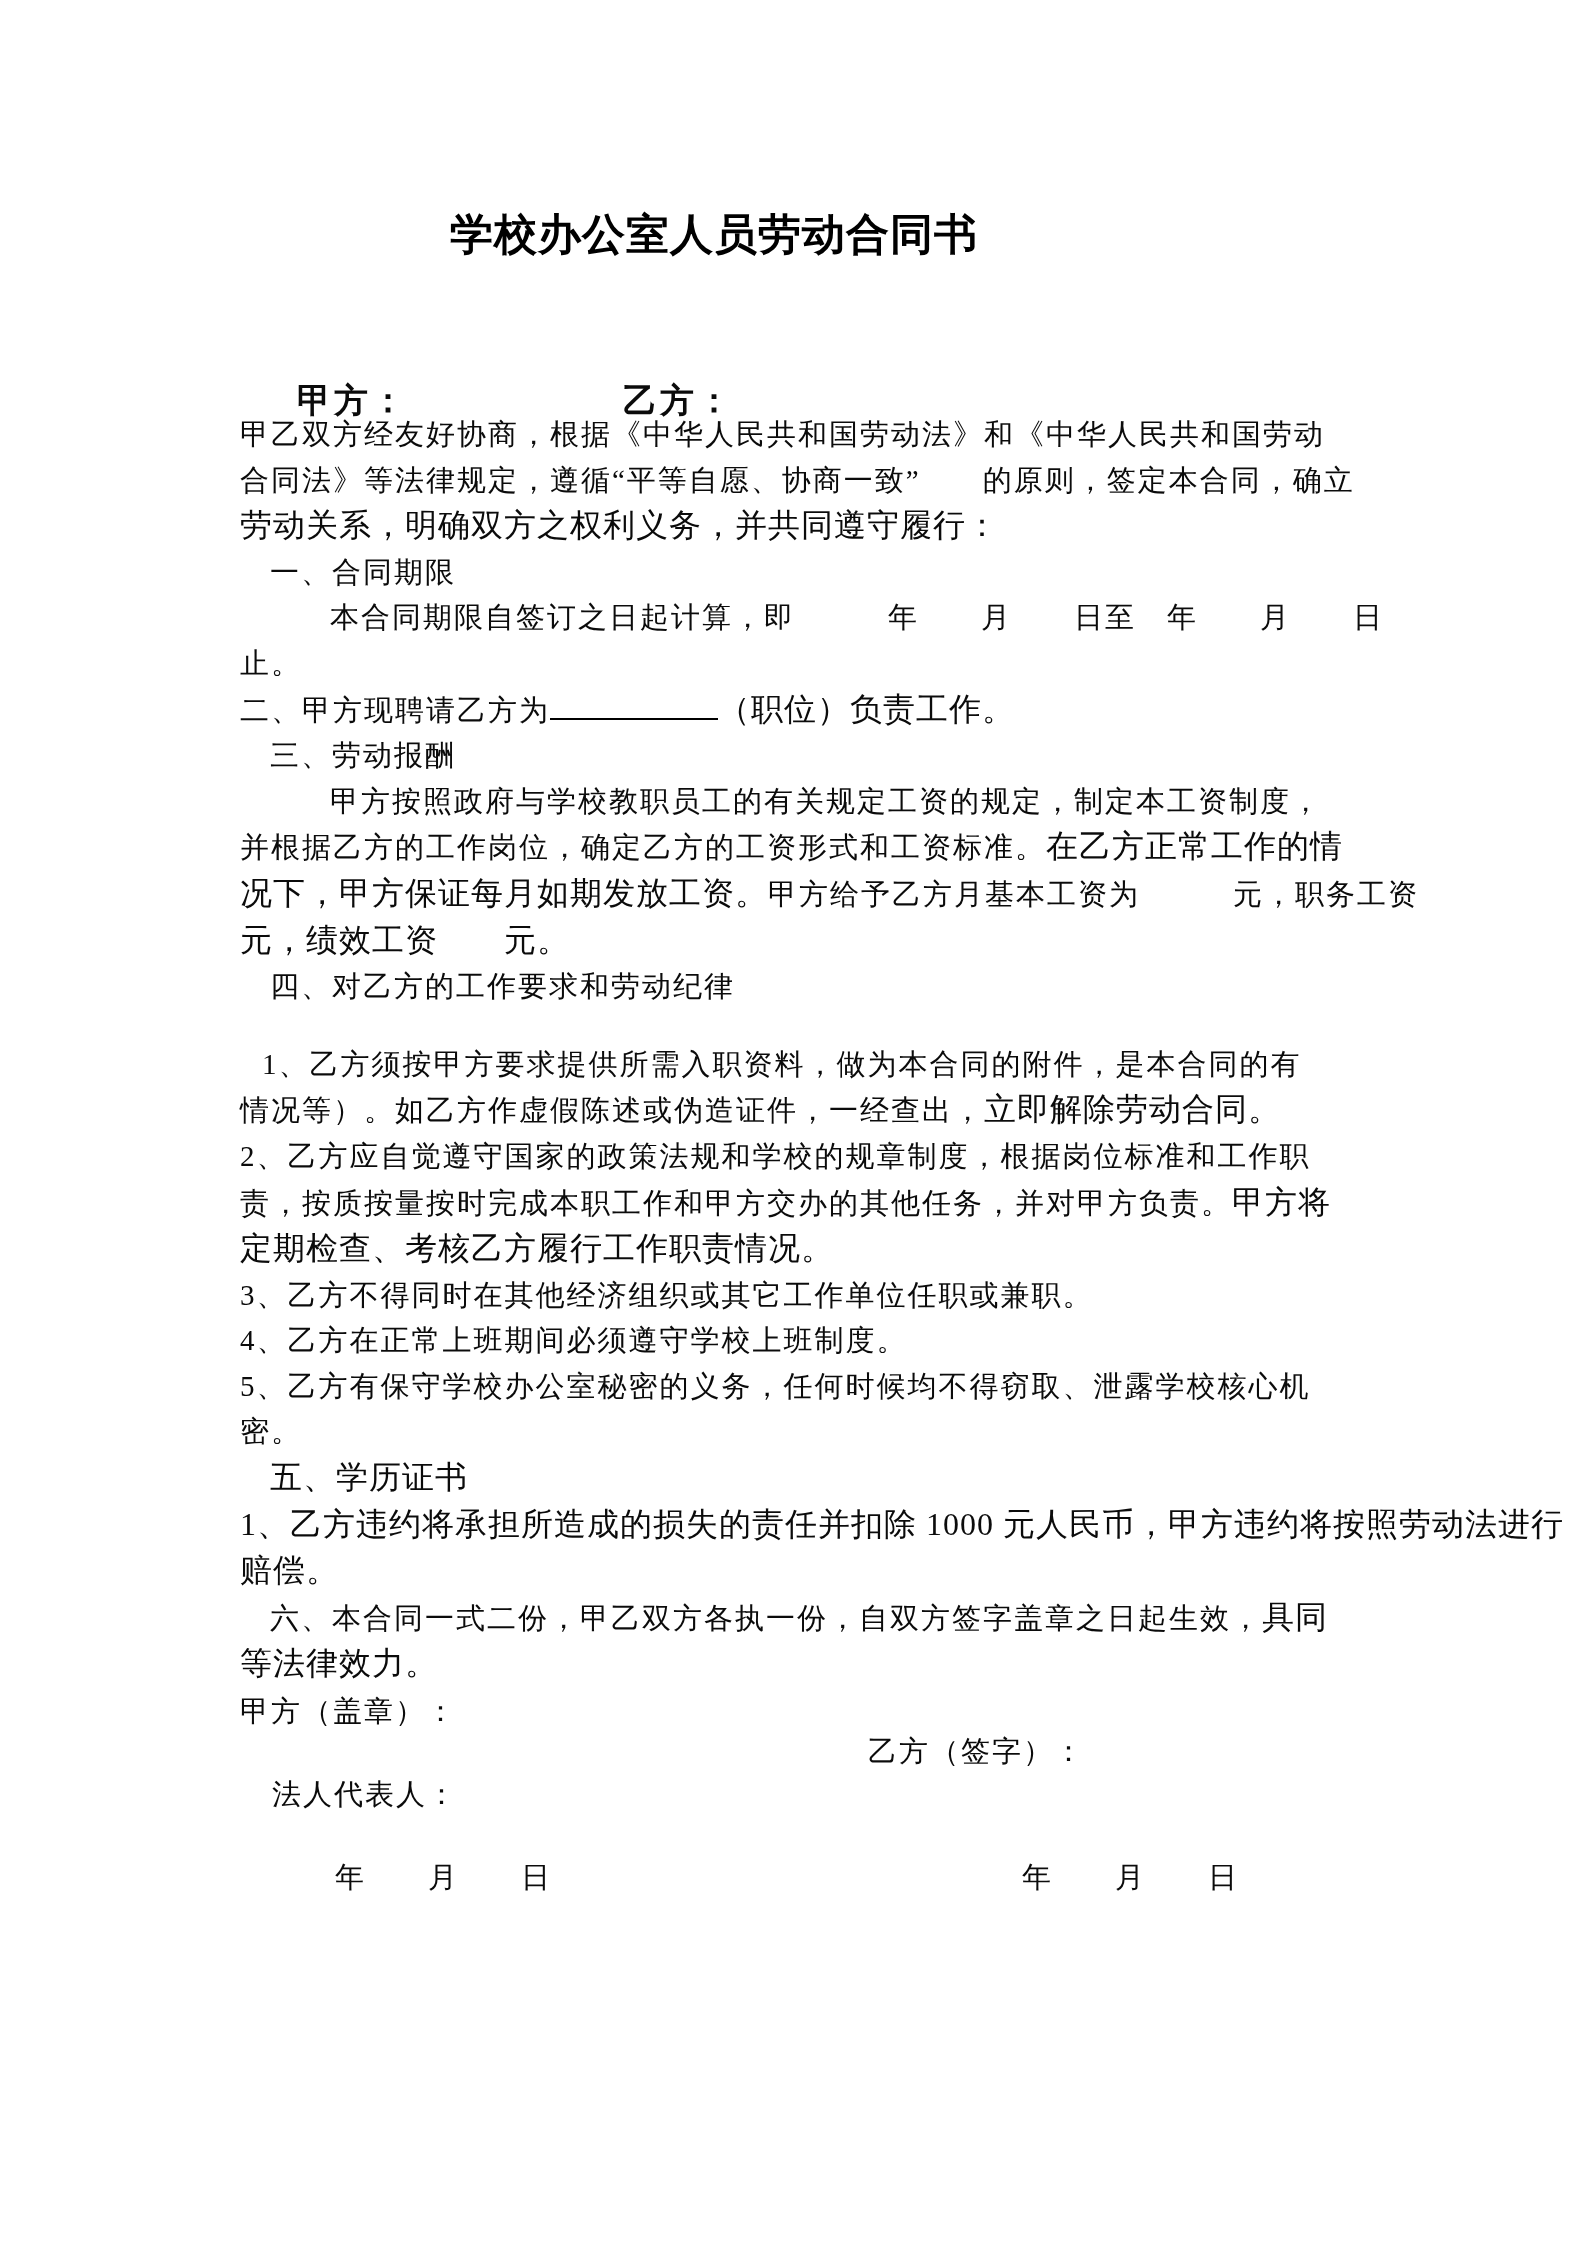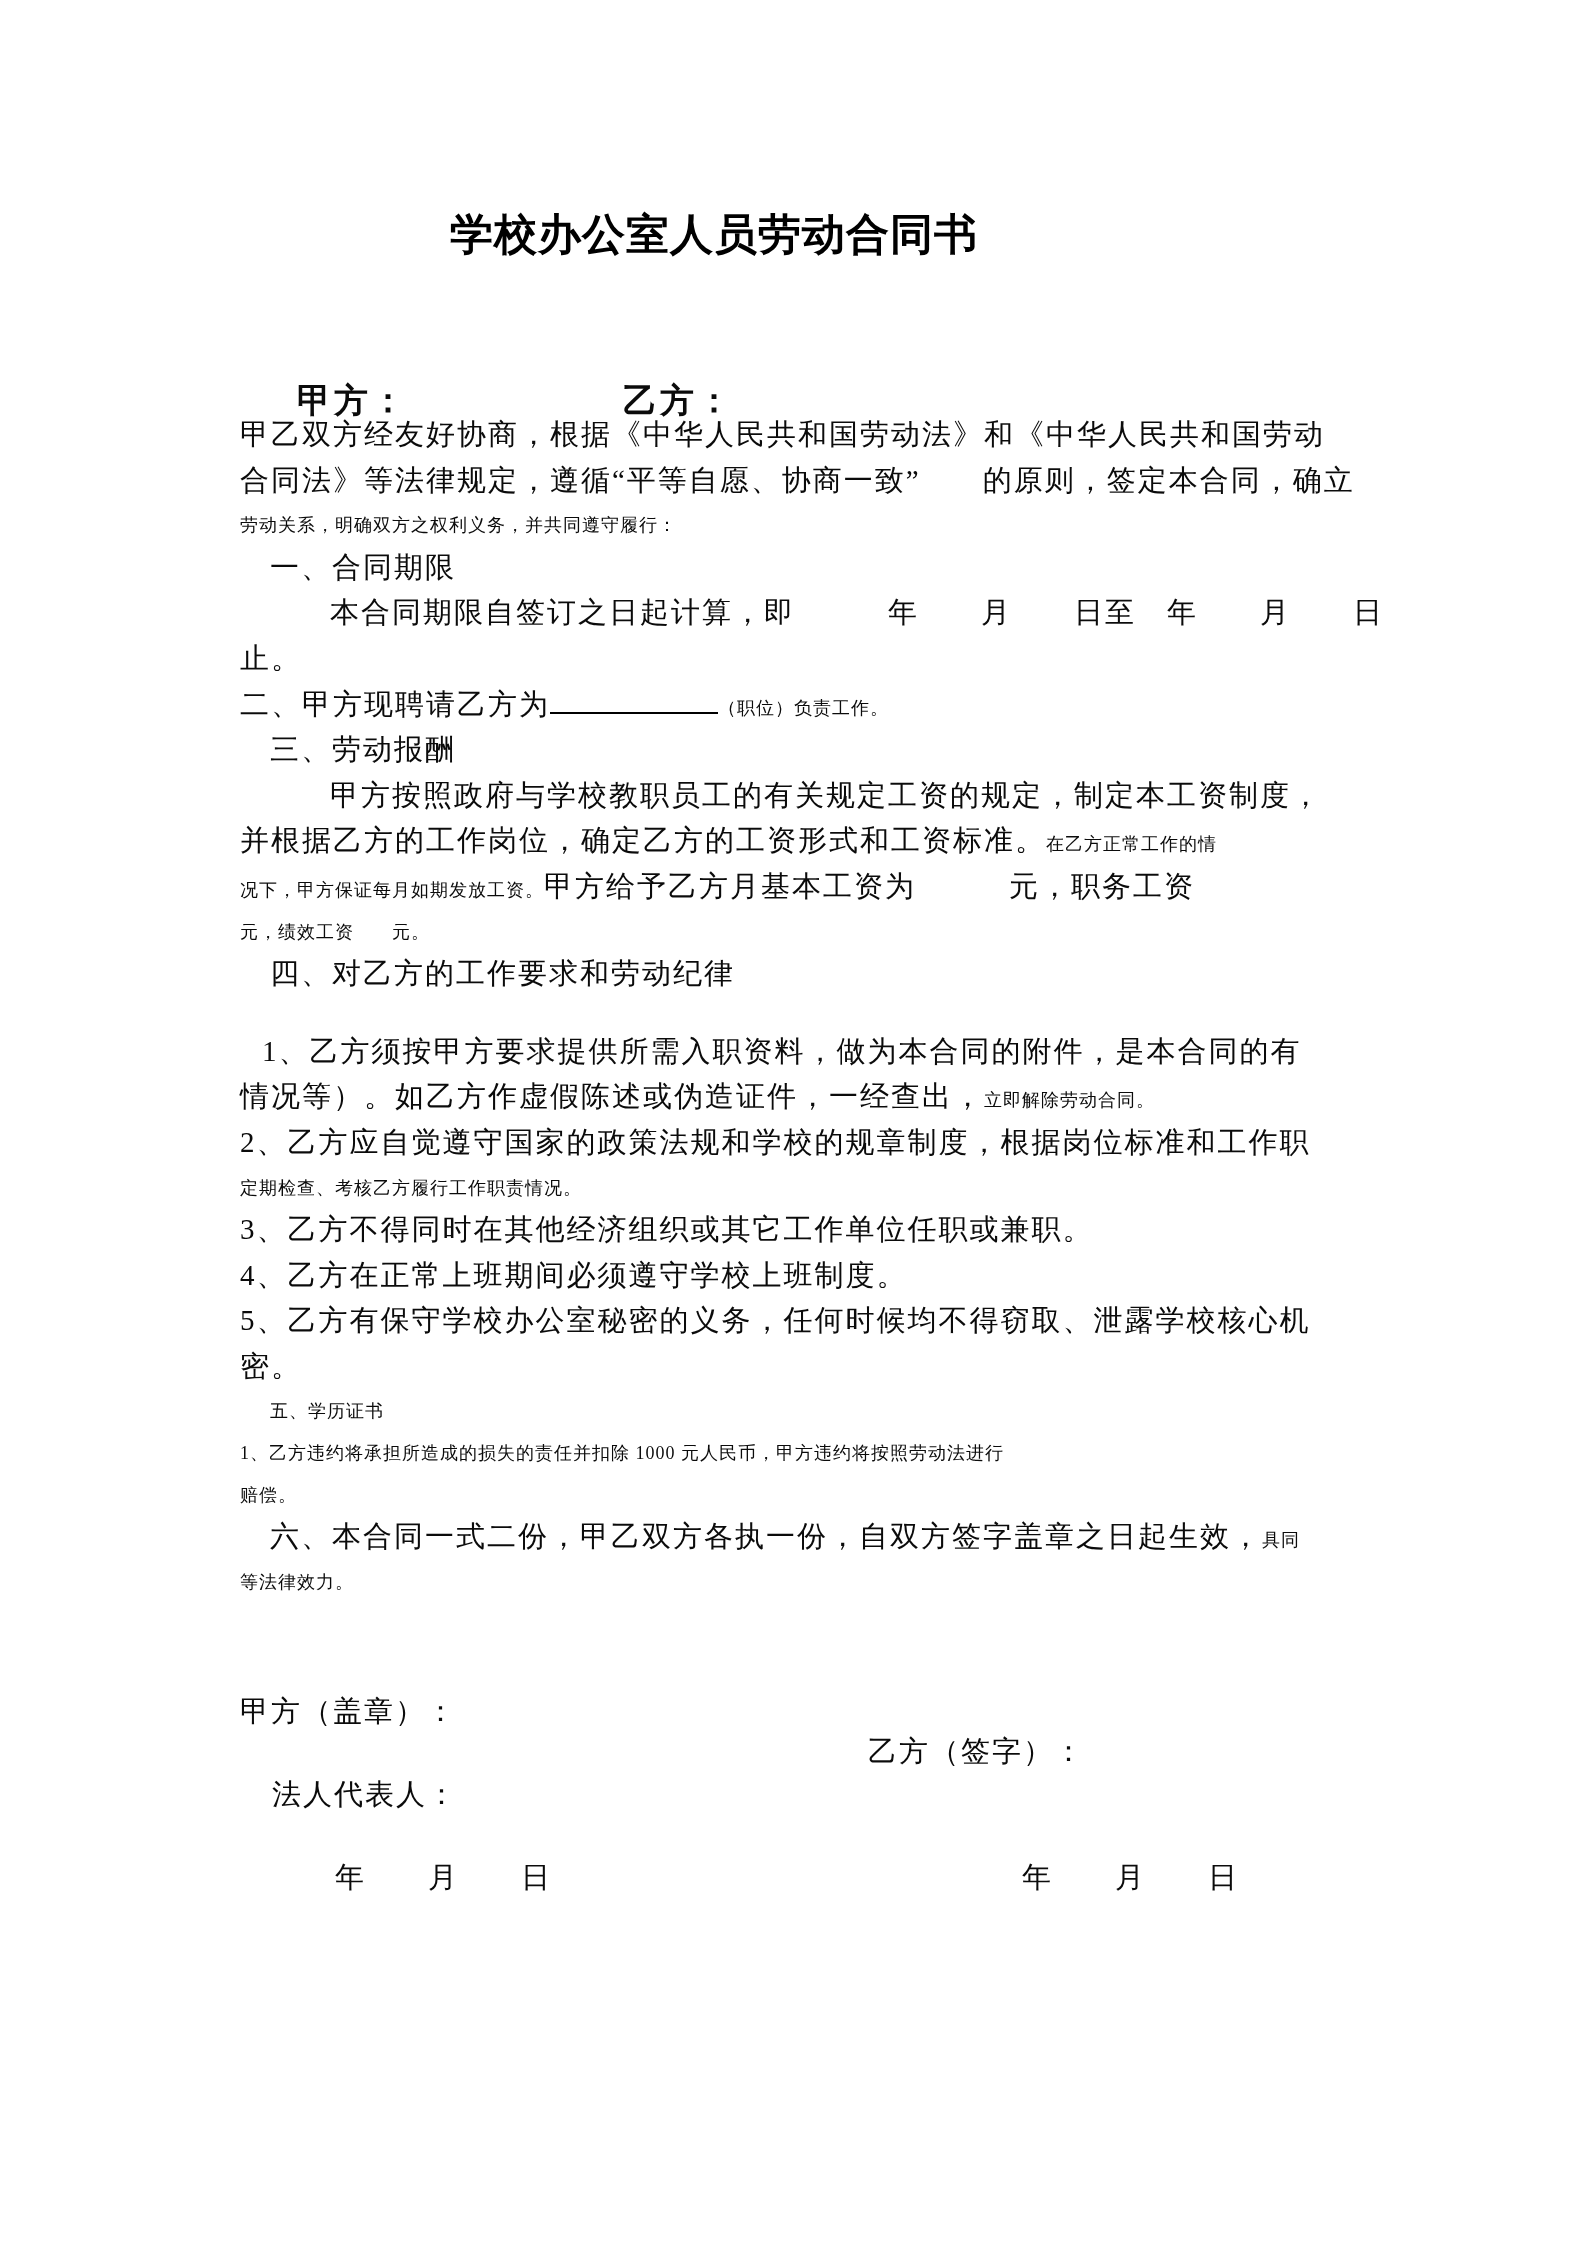--- a/index.html
+++ b/index.html
@@ -21,21 +21,21 @@
   }
   .party-line{position:absolute;top:378px;left:0;width:100%;height:44px;}
   .party-line .pa{position:absolute;left:288px;font-size:34px;font-weight:bold;letter-spacing:3px;white-space:pre;margin-left:9px;}
   .party-line .pb{position:absolute;left:623px;font-size:34px;font-weight:bold;letter-spacing:3px;white-space:pre;}
   .body{
     position:absolute;left:240px;top:414px;width:1140px;
     line-height:41.6px;
   }
   .ln{white-space:pre;}
   .lg{font-size:29px;letter-spacing:2px;}
-  .sm{font-size:18px;letter-spacing:1px;}
+  .sm{font-size:32px;letter-spacing:1px;}
   .in1{margin-left:30px;}
   .in2{margin-left:90px;}
   .in3{margin-left:22px;margin-top:32px;}
   .blank{
     display:inline-block;width:168px;height:0.9em;
     border-bottom:2px solid #000;
   }
   .sig{position:absolute;font-size:29px;letter-spacing:2px;white-space:pre;}
   .sig.a{left:240px;top:1692px;}
   .sig.b{left:868px;top:1692px;margin-top:40px;}
@@ -65,20 +65,21 @@
     <div class="ln"><span class="lg">二、甲方现聘请乙方为</span><span class="blank"></span><span class="sm">（职位）负责工作。</span></div>
     <div class="ln in1"><span class="lg">三、劳动报酬</span></div>
     <div class="ln in2"><span class="lg">甲方按照政府与学校教职员工的有关规定工资的规定，制定本工资制度，</span></div>
     <div class="ln"><span class="lg">并根据乙方的工作岗位，确定乙方的工资形式和工资标准。</span><span class="sm">在乙方正常工作的情</span></div>
     <div class="ln"><span class="sm">况下，甲方保证每月如期发放工资。</span><span class="lg">甲方给予乙方月基本工资为　　　元，职务工资</span></div>
     <div class="ln"><span class="sm">元，绩效工资　　元。</span></div>
     <div class="ln in1"><span class="lg">四、对乙方的工作要求和劳动纪律</span></div>
     <div class="ln in3"><span class="lg">1、乙方须按甲方要求提供所需入职资料，做为本合同的附件，是本合同的有</span></div>
     <div class="ln"><span class="lg">情况等）。如乙方作虚假陈述或伪造证件，一经查出，</span><span class="sm">立即解除劳动合同。</span></div>
     <div class="ln"><span class="lg">2、乙方应自觉遵守国家的政策法规和学校的规章制度，根据岗位标准和工作职</span></div>
+    <div class="ln"><span class="lg">责，按质按量按时完成本职工作和甲方交办的其他任务，并对甲方负责。</span><span class="sm">甲方将</span></div>
     <div class="ln"><span class="sm">定期检查、考核乙方履行工作职责情况。</span></div>
     <div class="ln"><span class="lg">3、乙方不得同时在其他经济组织或其它工作单位任职或兼职。</span></div>
     <div class="ln"><span class="lg">4、乙方在正常上班期间必须遵守学校上班制度。</span></div>
     <div class="ln"><span class="lg">5、乙方有保守学校办公室秘密的义务，任何时候均不得窃取、泄露学校核心机</span></div>
     <div class="ln"><span class="lg">密。</span></div>
     <div class="ln in1"><span class="sm">五、学历证书</span></div>
     <div class="ln"><span class="sm">1、乙方违约将承担所造成的损失的责任并扣除 1000 元人民币，甲方违约将按照劳动法进行</span></div>
     <div class="ln"><span class="sm">赔偿。</span></div>
     <div class="ln in1"><span class="lg">六、本合同一式二份，甲乙双方各执一份，自双方签字盖章之日起生效，</span><span class="sm">具同</span></div>
     <div class="ln"><span class="sm">等法律效力。</span></div>

